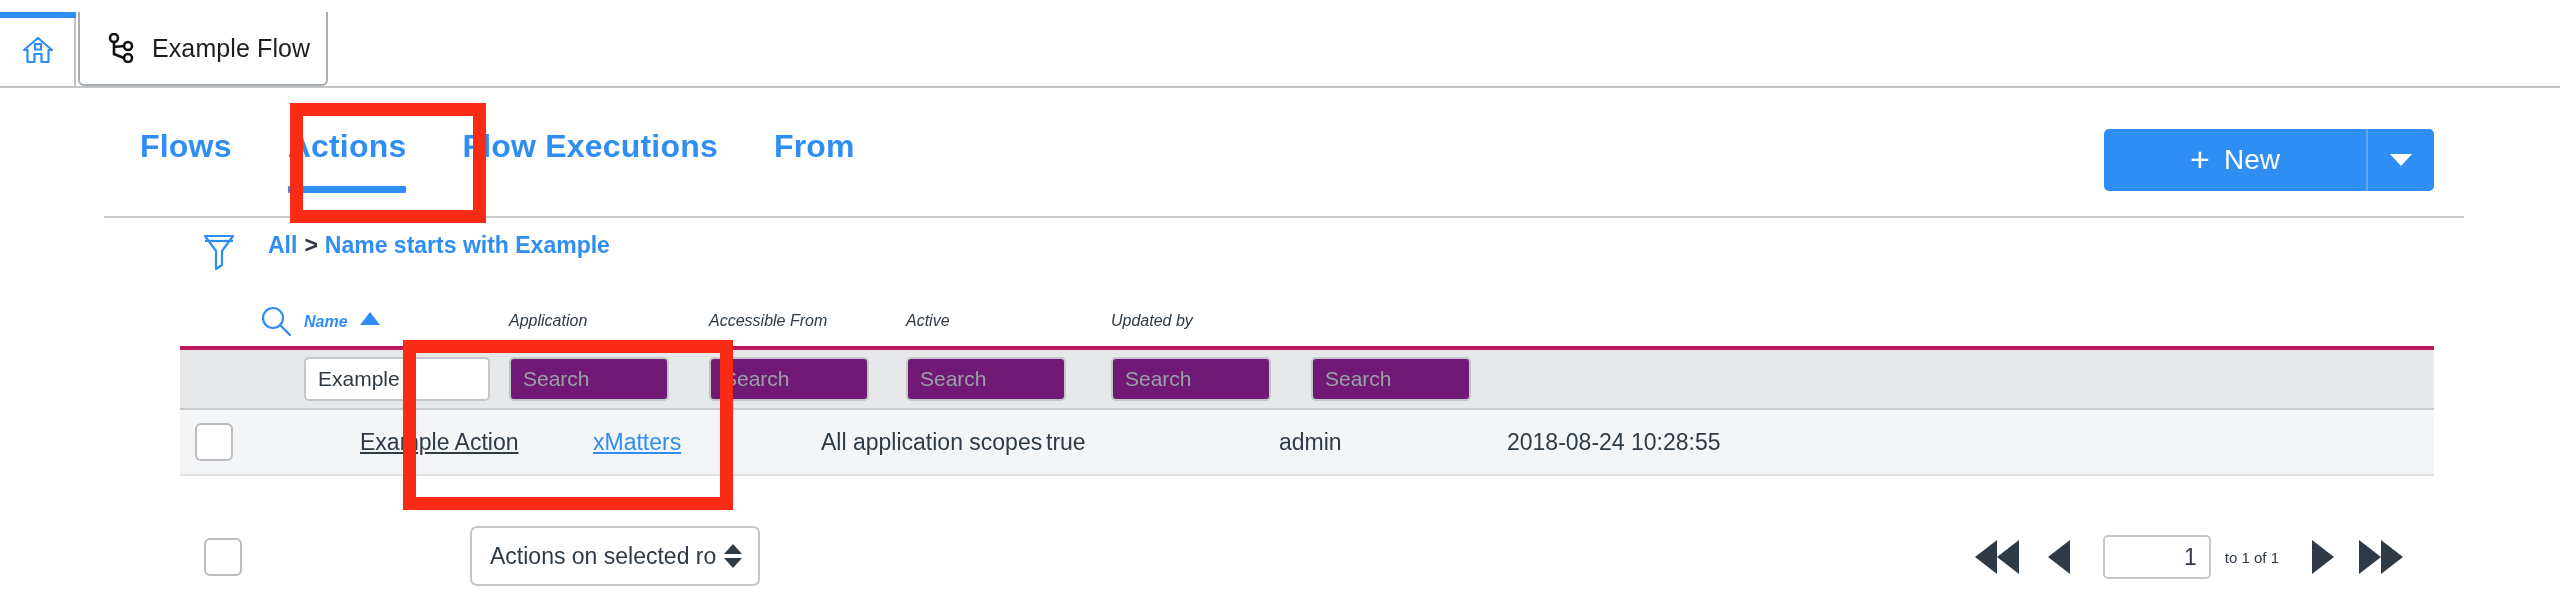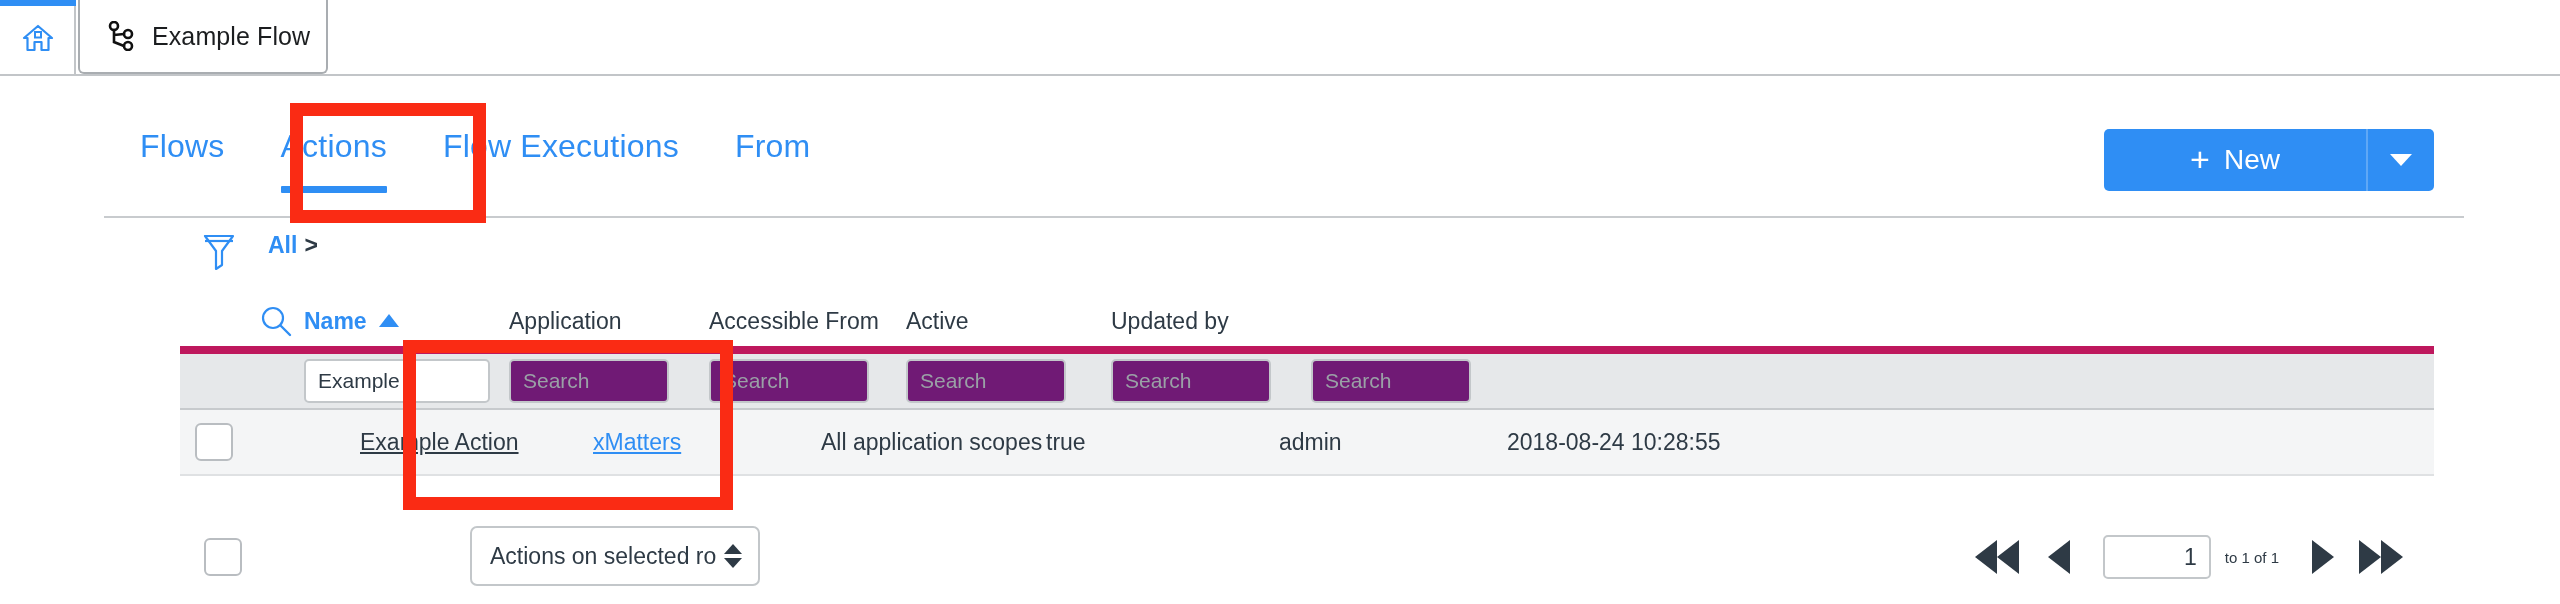--- a/index.html
+++ b/index.html
@@ -17,21 +17,21 @@
     position: relative;
     width: 2560px;
     height: 604px;
     background: #ffffff;
     overflow: hidden;
   }
 
   
   .tabstrip {
     position: absolute;
-    left: 0; top: 0;
+    left: 0; top: 12px;
     width: 2560px;
     height: 68px;
     background: #ffffff;
   }
   .tabstrip-underline {
     position: absolute;
     left: 0; top: 74px;
     width: 2560px;
     height: 2px;
     background: #c2c5c8;
@@ -87,21 +87,21 @@
   .navtabs {
     position: absolute;
     left: 140px; top: 118px;
     height: 80px;
     display: flex;
     align-items: flex-start;
   }
   .navtab {
     position: relative;
     font-size: 32px;
-    font-weight: normal;
+    font-weight: bold;
     color: #2f8ef4;
     cursor: pointer;
     padding: 10px 0 0 0;
     margin-right: 56px;
     white-space: nowrap;
     letter-spacing: 0.2px;
   }
   .navtab.active::after {
     content: "";
     position: absolute;
@@ -201,43 +201,44 @@
     align-items: center;
     box-sizing: border-box;
   }
   .head-row {
     height: 50px;
     background: #ffffff;
   }
   .filter-row {
     height: 64px;
     background: #e6e8ea;
-    border-top: 8px solid #be185d;
+    border-top: 4px solid #be185d;
     border-bottom: 2px solid #c7cacd;
   }
   .data-row {
     height: 66px;
     background: #f4f5f6;
     border-bottom: 2px solid #dfe1e3;
     gap: 28px;
   }
 
   .c-check  { width: 68px;  flex: none; display:flex; align-items:center; justify-content:center; }
   .c-search { width: 56px;  flex: none; display:flex; align-items:center; justify-content:center; }
   .c-name   { width: 205px; flex: none; }
   .c-app    { width: 200px; flex: none; }
   .c-acc    { width: 197px; flex: none; }
   .c-active { width: 205px; flex: none; }
   .c-upby   { width: 200px; flex: none; }
   .c-upd    { width: 300px; flex: none; }
 
   .head-label {
-    font-size: 23px;
-    color: #2e3a45;
-    white-space: nowrap;
+    font-size: 16px;
+    color: #2e3a45;
+    white-space: nowrap;
+    font-style: italic;
   }
   .head-label.sorted {
     color: #2f8ef4;
     font-weight: bold;
   }
   .sort-asc {
     display: inline-block;
     width: 0; height: 0;
     border-left: 10px solid transparent;
     border-right: 10px solid transparent;
@@ -456,20 +457,21 @@
     </div>
   </div>
 
   <div class="breadcrumb-row">
     <svg class="funnel-icon" viewBox="0 0 34 38">
       <path d="M3 4 L31 4 L20 19 L20 33 L14 37 L14 19 Z" fill="none" stroke="#2f8ef4" stroke-width="2.2" stroke-linejoin="round"></path>
       <path d="M3 9 L31 9" stroke="#2f8ef4" stroke-width="2.2"></path>
     </svg>
     <span class="crumb">All</span>
     <span class="crumb-sep">&gt;</span>
+    <span class="crumb">Name starts with Example</span>
   </div>
 
   <div class="table">
 
     <div class="row head-row">
       <div class="c-check"></div>
       <div class="c-search">
         <svg class="search-icon" viewBox="0 0 34 34">
           <circle cx="14" cy="14" r="10" fill="none" stroke="#2f8ef4" stroke-width="2.2"></circle>
           <path d="M21.5 21.5 L31 31" stroke="#2f8ef4" stroke-width="2.4" stroke-linecap="round"></path>

